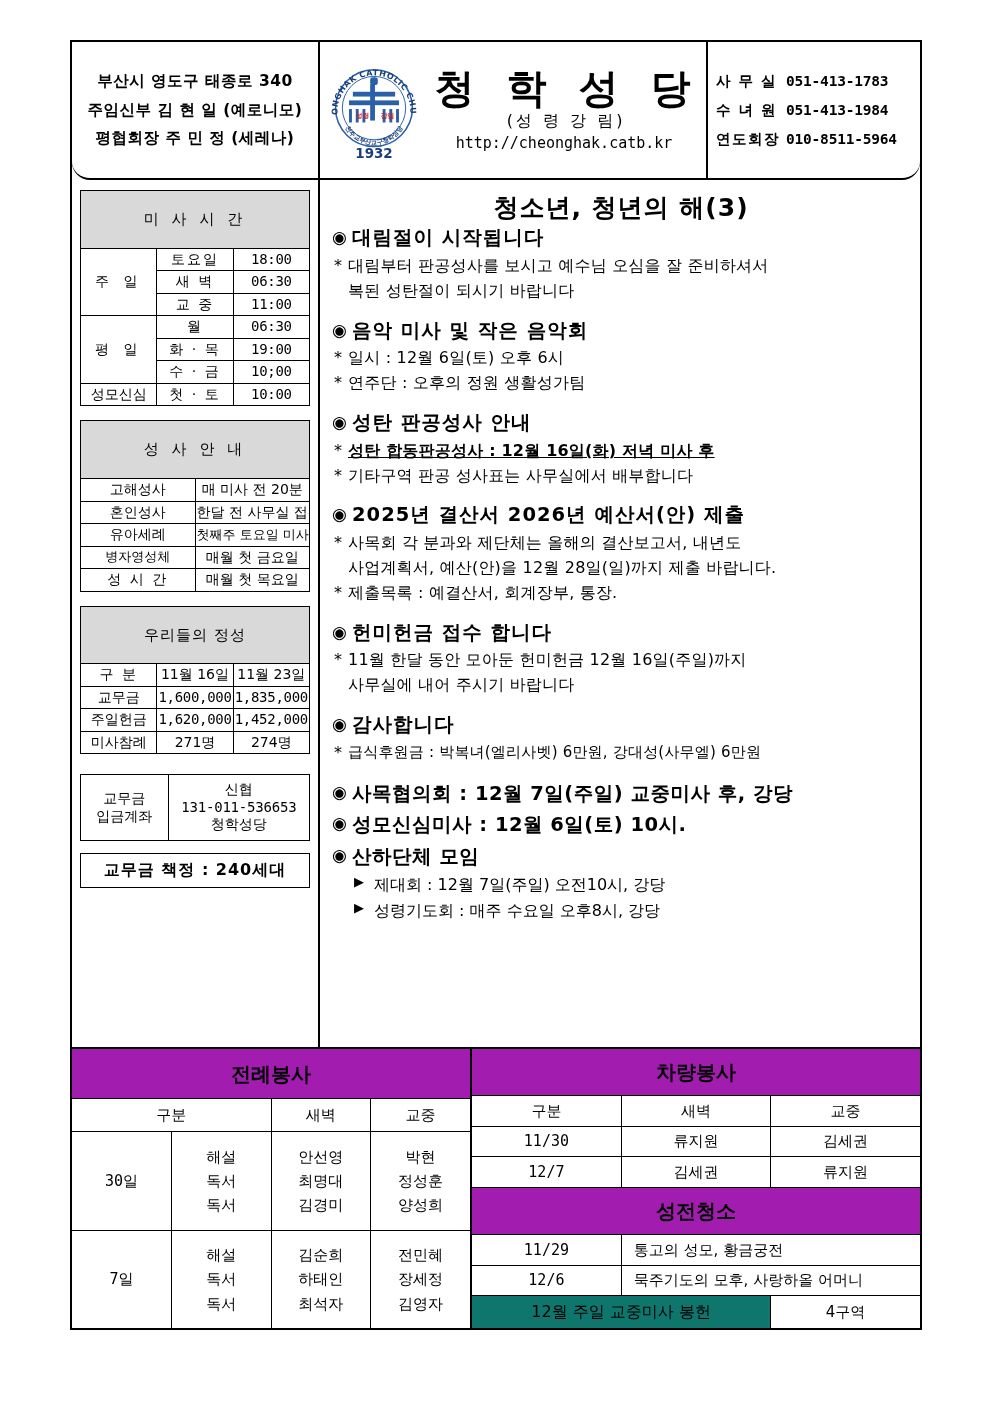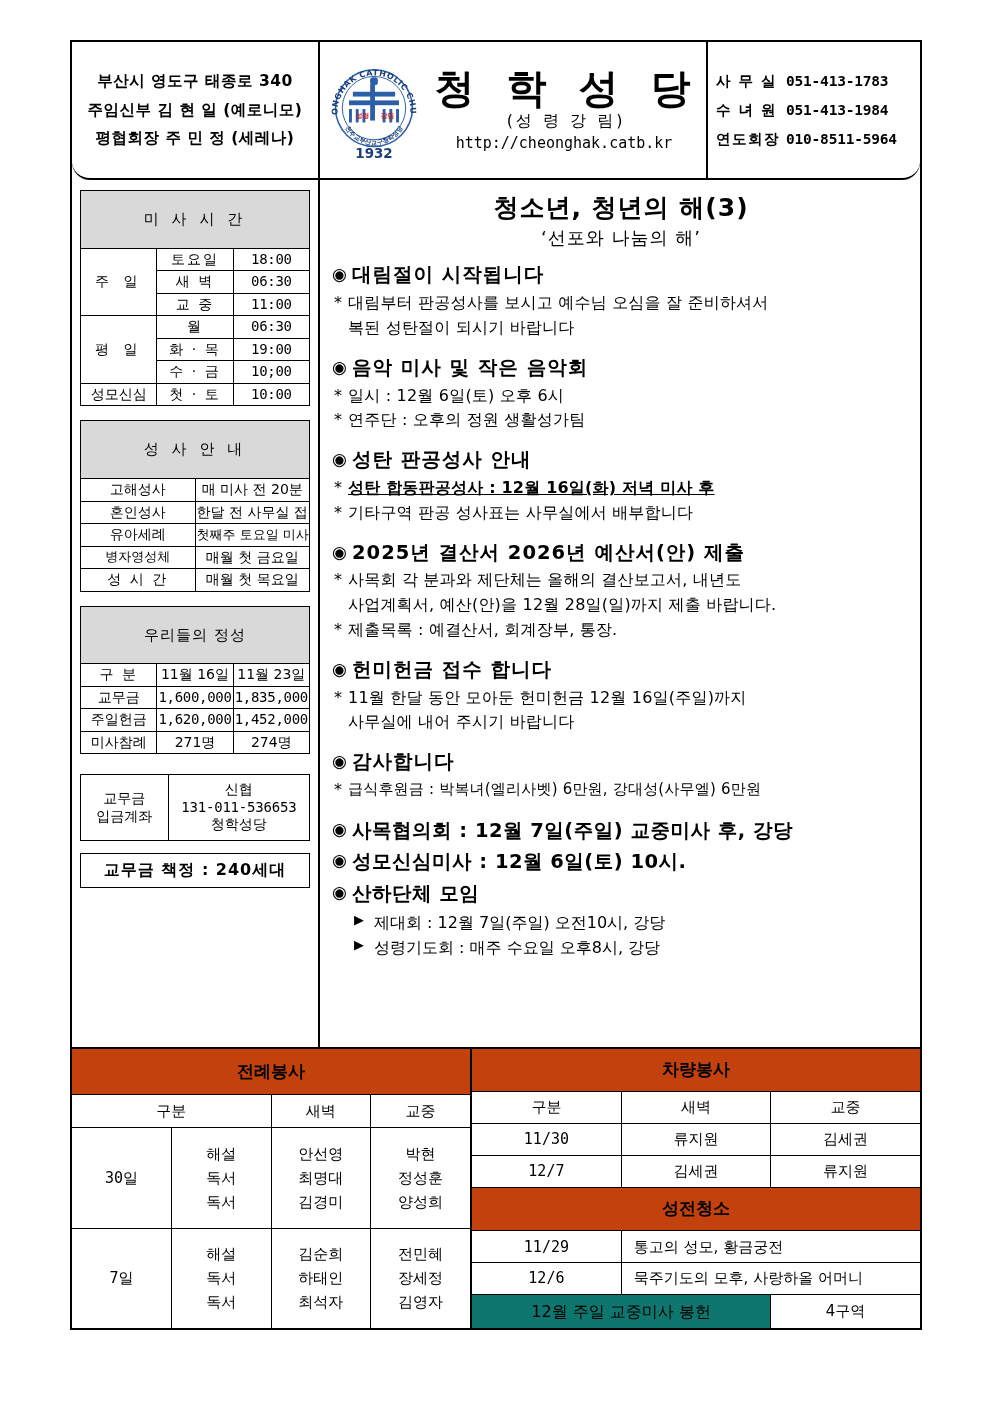--- a/index.html
+++ b/index.html
@@ -278,23 +278,23 @@
   }
   table.ftbl td {
     border: 1px solid #000;
     text-align: center;
     font-size: 15px;
     line-height: 1.5;
     padding: 1px;
     white-space: nowrap;
   }
   table.ftbl td.bighd {
-    background: #c2410c;
+    background: #a21caf;
     font-weight: bold;
-    font-size: 17px;
+    font-size: 20px;
     border-top: none;
     padding: 4px 0;
   }
   table.ftbl td.edge-l { border-left: none; }
   table.ftbl td.edge-r { border-right: none; }
   table.ftbl td.edge-b { border-bottom: none; }
   table.ftbl td.sub { font-size: 15px; }
   table.ftbl td.datecell {
     font-family: "DejaVu Sans Mono", "Liberation Mono", monospace;
     font-size: 15px;
@@ -496,21 +496,20 @@
           </tr>
         </tbody>
           </table>
 
         <div class="assess-box">교무금 책정 : 240세대</div>
       </div>
 
       <div class="col-right">
 
         <div class="ann-title">청소년, 청년의 해(3)</div>
-        <div class="ann-subtitle">‘선포와 나눔의 해’</div>
 
         <div class="ann-item">
           <div class="ann-head">
             <span class="bullet-dot">◉</span>
             <span class="ann-head-text">대림절이 시작됩니다</span>
           </div>
           <div class="ann-sub">
             <span class="star">*</span>
             <span class="stext">대림부터 판공성사를 보시고 예수님 오심을 잘 준비하셔서</span>
           </div>

